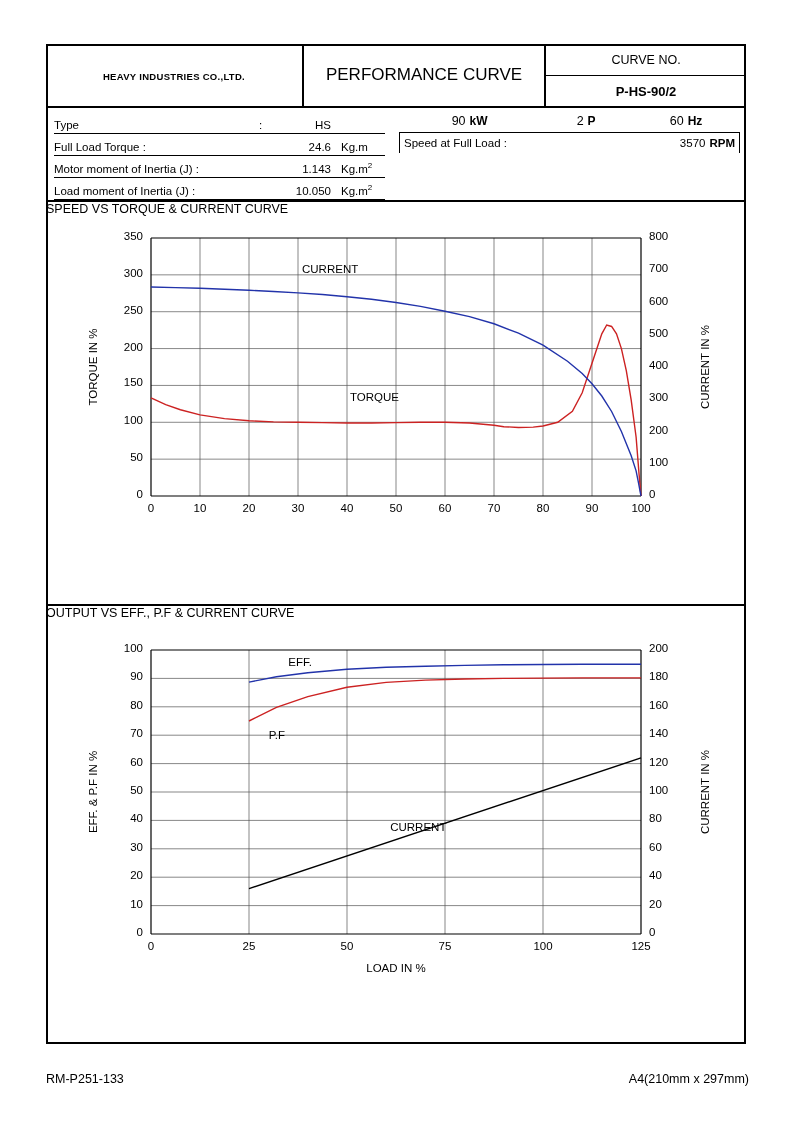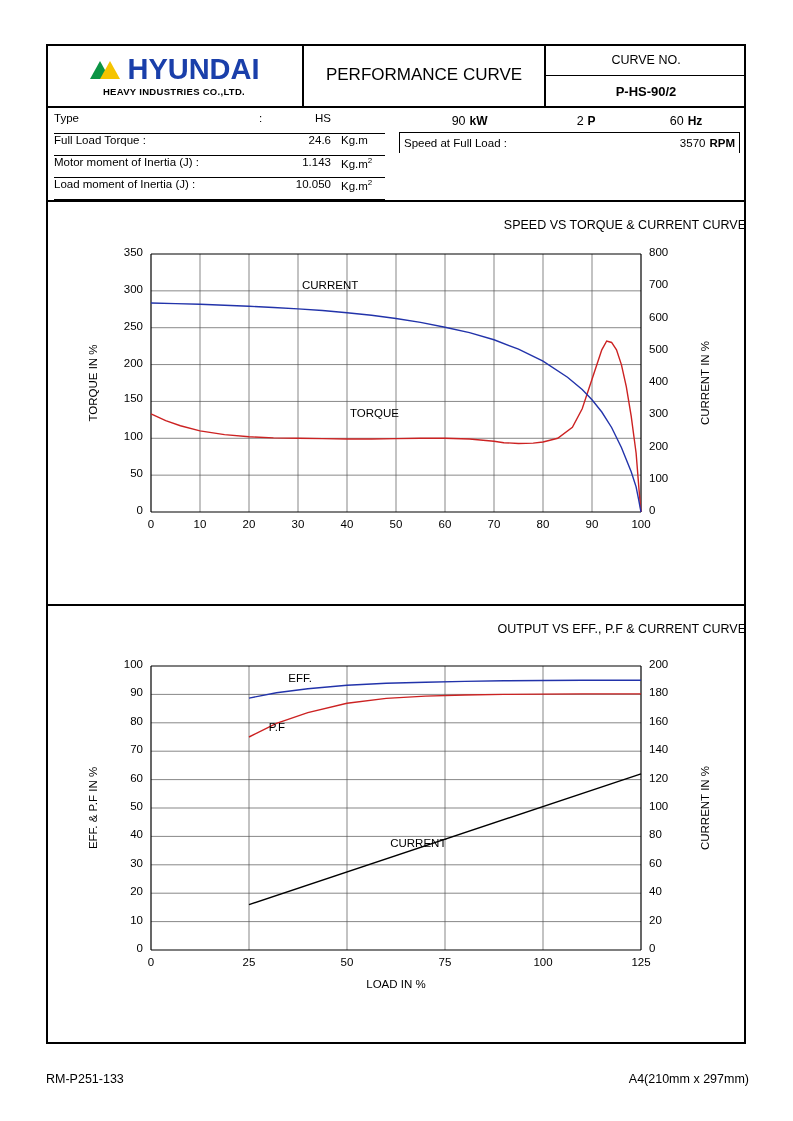--- a/index.html
+++ b/index.html
@@ -124,21 +124,21 @@
     box-sizing: border-box;
     padding: 4px 8px 0 8px;
   }
   .spec-right {
     width: 353px;
     box-sizing: border-box;
     padding: 2px 6px 0 6px;
   }
   .spec-row {
     display: flex;
-    align-items: flex-start;
+    align-items: flex-end;
     border-bottom: 1px solid #000;
     height: 21px;
     font-size: 11.5px;
   }
   .sr-label { flex: 1; padding-bottom: 2px; }
   .sr-colon { width: 10px; padding-bottom: 2px; }
   .sr-val { width: 62px; text-align: right; padding-bottom: 2px; padding-right: 6px;}
   .sr-unit { width: 44px; padding-bottom: 2px; padding-left: 4px; }
   .sup { font-size: 8px; vertical-align: super; }
 
@@ -182,23 +182,22 @@
 
   
   .chart-panel {
     position: absolute;
     left: 0;
     width: 700px;
   }
   #panel1 { top: 158px; height: 404px; border-bottom: 2px solid #000; box-sizing: border-box; }
   #panel2 { top: 562px; height: 436px; }
   .chart-title {
-    text-align: right;
+    text-align: left;
     font-size: 12.5px;
-    margin-top: 16px;
   }
   .plot-wrap {
     position: relative;
     margin: 0 auto;
   }
   .axis-label-x {
     position: absolute;
     text-align: center;
     font-size: 11.5px;
   }
@@ -240,29 +239,20 @@
   }
 </style>
 </head>
 <body>
 
 <div class="sheet">
   <div class="outer-box"></div>
 
   <div class="title-block">
     <div class="logo-cell">
-      <div class="logo-row">
-        <span class="logo-mark">
-          <svg width="34" height="22" viewBox="0 0 34 22">
-            <polygon points="2,20 12,2 22,20" fill="#0b9444"></polygon>
-            <polygon points="12,20 22,2 32,20" fill="#f5c400"></polygon>
-          </svg>
-        </span>
-        <span class="logo-text">HYUNDAI</span>
-      </div>
       <div class="logo-sub">HEAVY INDUSTRIES CO.,LTD.</div>
     </div>
     <div class="perf-cell">PERFORMANCE CURVE</div>
     <div class="curve-col">
       <div class="curve-no">CURVE NO.</div>
       <div class="curve-val">P-HS-90/2</div>
     </div>
   </div>
 
   <div class="spec-block">
@@ -426,20 +416,20 @@
         <div class="tick-y" style="text-align: left; left: 603px; top: 164px;">100</div>
         <div class="tick-y" style="text-align: left; left: 603px; top: 135.6px;">120</div>
         <div class="tick-y" style="text-align: left; left: 603px; top: 107.2px;">140</div>
         <div class="tick-y" style="text-align: left; left: 603px; top: 78.8px;">160</div>
         <div class="tick-y" style="text-align: left; left: 603px; top: 50.4px;">180</div>
         <div class="tick-y" style="text-align: left; left: 603px; top: 22px;">200</div>
         <div class="axis-label-x" style="left: 105px; width: 490px; top: 342px;">LOAD IN %</div>
         <div class="axis-label-y" style="left: 53px; top: 172px; transform: rotate(-90deg) translate(-50%, -100%);">EFF. &amp; P.F IN %</div>
         <div class="axis-label-y" style="left: 653px; top: 172px; transform: rotate(-90deg) translate(-50%, 0px);">CURRENT IN %</div>
         <div class="series-label" style="left: 242.28px; top: 36.2px;">EFF.</div>
-        <div class="series-label" style="left: 222.68px; top: 85px;">P.F</div>
+        <div class="series-label" style="left: 222.68px; top: 109px;">P.F</div>
         <div class="series-label" style="left: 344.2px; top: 200.92px;">CURRENT</div>
       </div>
   </div>
 </div>
 
 <div class="footer-left">RM-P251-133</div>
 <div class="footer-right">A4(210mm x 297mm)</div>
 
 </body></html>

